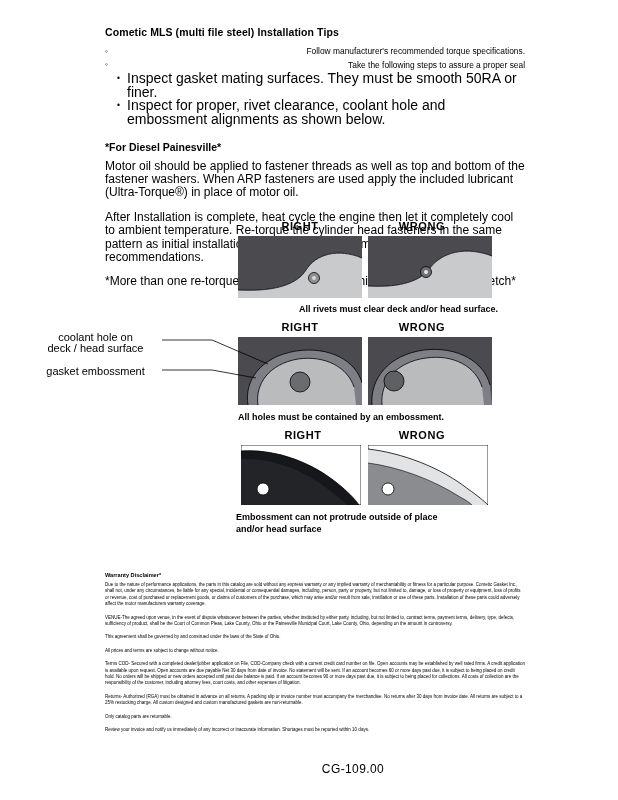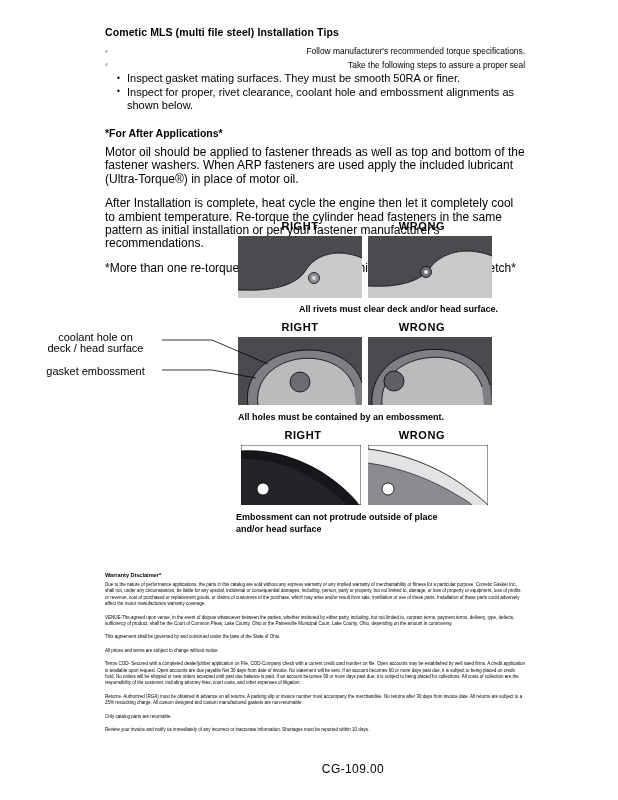--- a/index.html
+++ b/index.html
@@ -55,21 +55,21 @@
     font-size: 8.5px;
   }
   ul.sub {
     list-style: none;
     margin: 0;
     padding: 0 0 0 12px;
   }
   ul.sub > li {
     position: relative;
     padding-left: 10px;
-    font-size: 11px;
+    font-size: 14px;
     line-height: 13.6px;
   }
   ul.sub > li::before {
     content: "\2022";
     position: absolute;
     left: 0;
     top: -0.5px;
     font-size: 8.5px;
   }
   h2.subtitle {
@@ -158,21 +158,21 @@
 
     <ul class="bullets">
       <li>Follow manufacturer's recommended torque specifications.</li>
       <li>Take the following steps to assure a proper seal</li>
     </ul>
     <ul class="sub">
       <li>Inspect gasket mating surfaces.  They must be smooth 50RA or finer.</li>
       <li>Inspect for proper, rivet clearance, coolant hole and embossment alignments as shown below.</li>
     </ul>
 
-    <h2 class="subtitle">*For After Applications*</h2>
+    <h2 class="subtitle">*For Diesel Painesville*</h2>
     <p class="para">Motor oil should be applied to fastener threads as well as top and bottom of the fastener washers. When ARP fasteners are used apply the included lubricant (Ultra-Torque®) in place of motor oil.</p>
     <p class="para">After Installation is complete, heat cycle the engine then let it completely cool to ambient temperature. Re-torque the cylinder head fasteners in the same pattern as initial installation or per your fastener manufacturer's recommendations.</p>
     <p class="para last">*More than one re-torque may be required to achieve proper fastener stretch*</p>
   </div>
 
   <div class="figures">
 
     <div class="fig-label" style="left:255px; top:0px; width:90px;">RIGHT</div>
     <div class="fig-label" style="left:372px; top:0px; width:100px;">WRONG</div>
 

